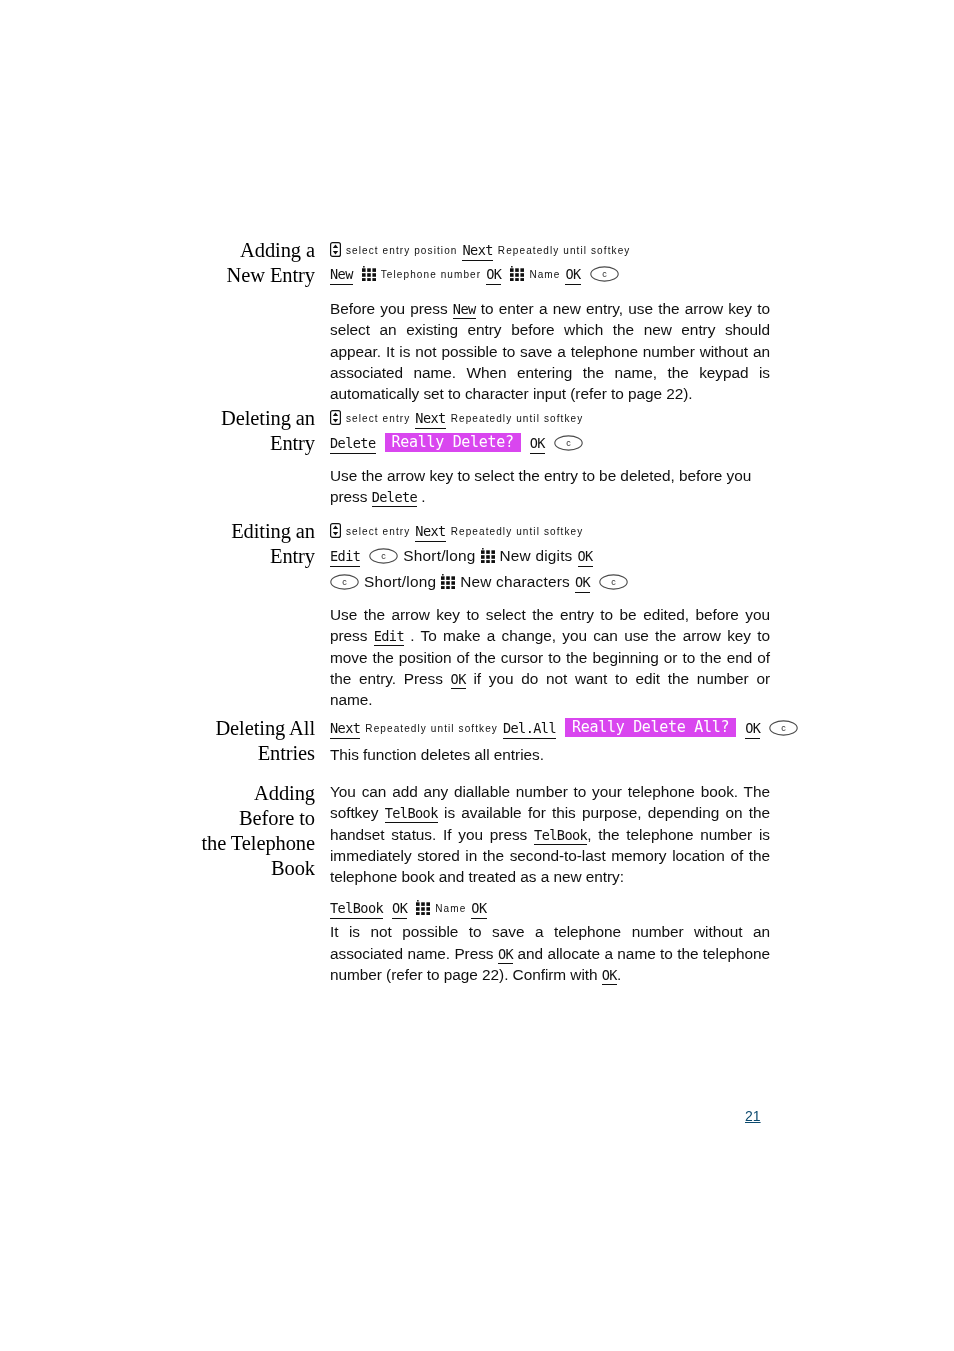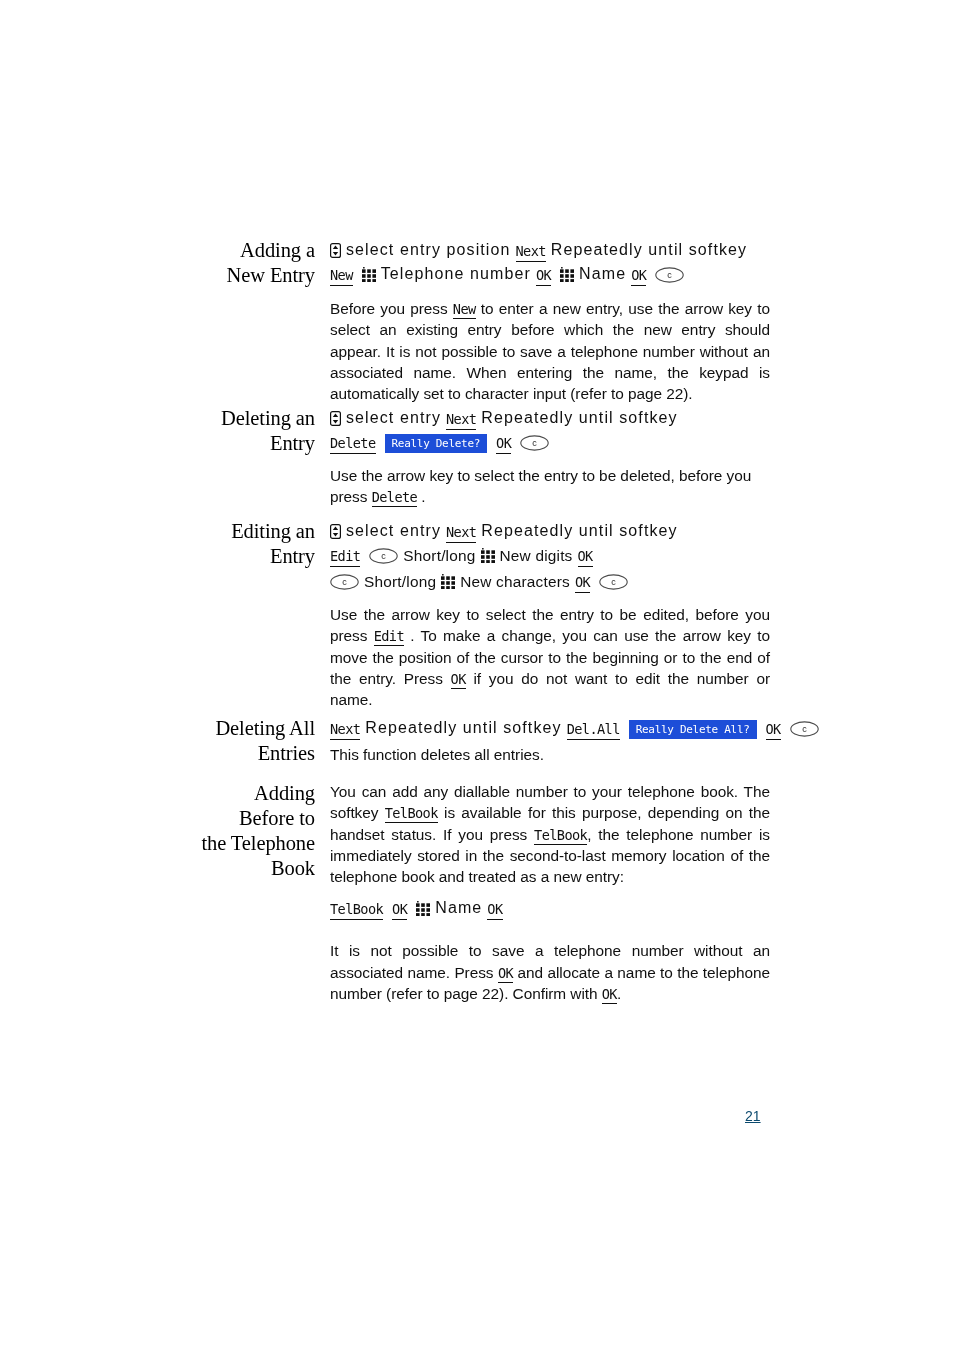--- a/index.html
+++ b/index.html
@@ -61,21 +61,21 @@
 
   
   .seq {
     font-size: 15.4px;
     line-height: 23px;
     color: #101010;
     white-space: nowrap;
   }
   .seq .lbl {
     font-family: "Liberation Sans", sans-serif;
-    font-size: 16px;
+    font-size: 10px;
     letter-spacing: 1.1px;
     color: #101010;
     vertical-align: 1px;
   }
   .seq .lbl.big {
     font-size: 15.4px;
     letter-spacing: 0.2px;
     vertical-align: 0px;
     margin-top: 36px;
   }
@@ -93,23 +93,23 @@
     line-height: 15px;
   }
   .key.inline {
     display: inline-block;
     line-height: 14px;
   }
 
   
   .inv {
     font-family: "DejaVu Sans Mono", monospace;
-    font-size: 11px;
+    font-size: 15px;
     letter-spacing: -0.3px;
-    background: #1d4ed8;
+    background: #d946ef;
     color: #ffffff;
     padding: 2px 7px 2px 7px;
     display: inline-block;
     line-height: 15px;
     vertical-align: 1px;
   }
 
   
   .ico {
     display: inline-block;
@@ -335,19 +335,19 @@
             <rect x="5.2" y="7.2" width="3.6" height="3.6" fill="#101010"></rect>
             <rect x="10.4" y="7.2" width="3.6" height="3.6" fill="#101010"></rect>
             <rect x="0" y="12.1" width="3.6" height="2.9" fill="#101010"></rect>
             <rect x="5.2" y="12.1" width="3.6" height="2.9" fill="#101010"></rect>
             <rect x="10.4" y="12.1" width="3.6" height="2.9" fill="#101010"></rect>
             <rect x="1.1" y="0" width="1.5" height="1.5" fill="#101010"></rect>
           </svg>
         </span><span class="sp"></span><span class="lbl">Name</span><span class="sp"></span><span class="key">OK</span>
       </div>
 
-      <p class="txt" style="margin-top:20px;"><span>It is not possible to save a telephone number without an associated name. Press </span><span class="key inline">OK</span><span> and allocate a name to the telephone number (refer to page 22). Confirm with </span><span class="key inline">OK</span><span>.</span></p>
+      <p class="txt" style="margin-top:1px;"><span>It is not possible to save a telephone number without an associated name. Press </span><span class="key inline">OK</span><span> and allocate a name to the telephone number (refer to page 22). Confirm with </span><span class="key inline">OK</span><span>.</span></p>
     </div>
   </div>
 
   <div class="pageno">21</div>
 
 </div>
 
 </body></html>

